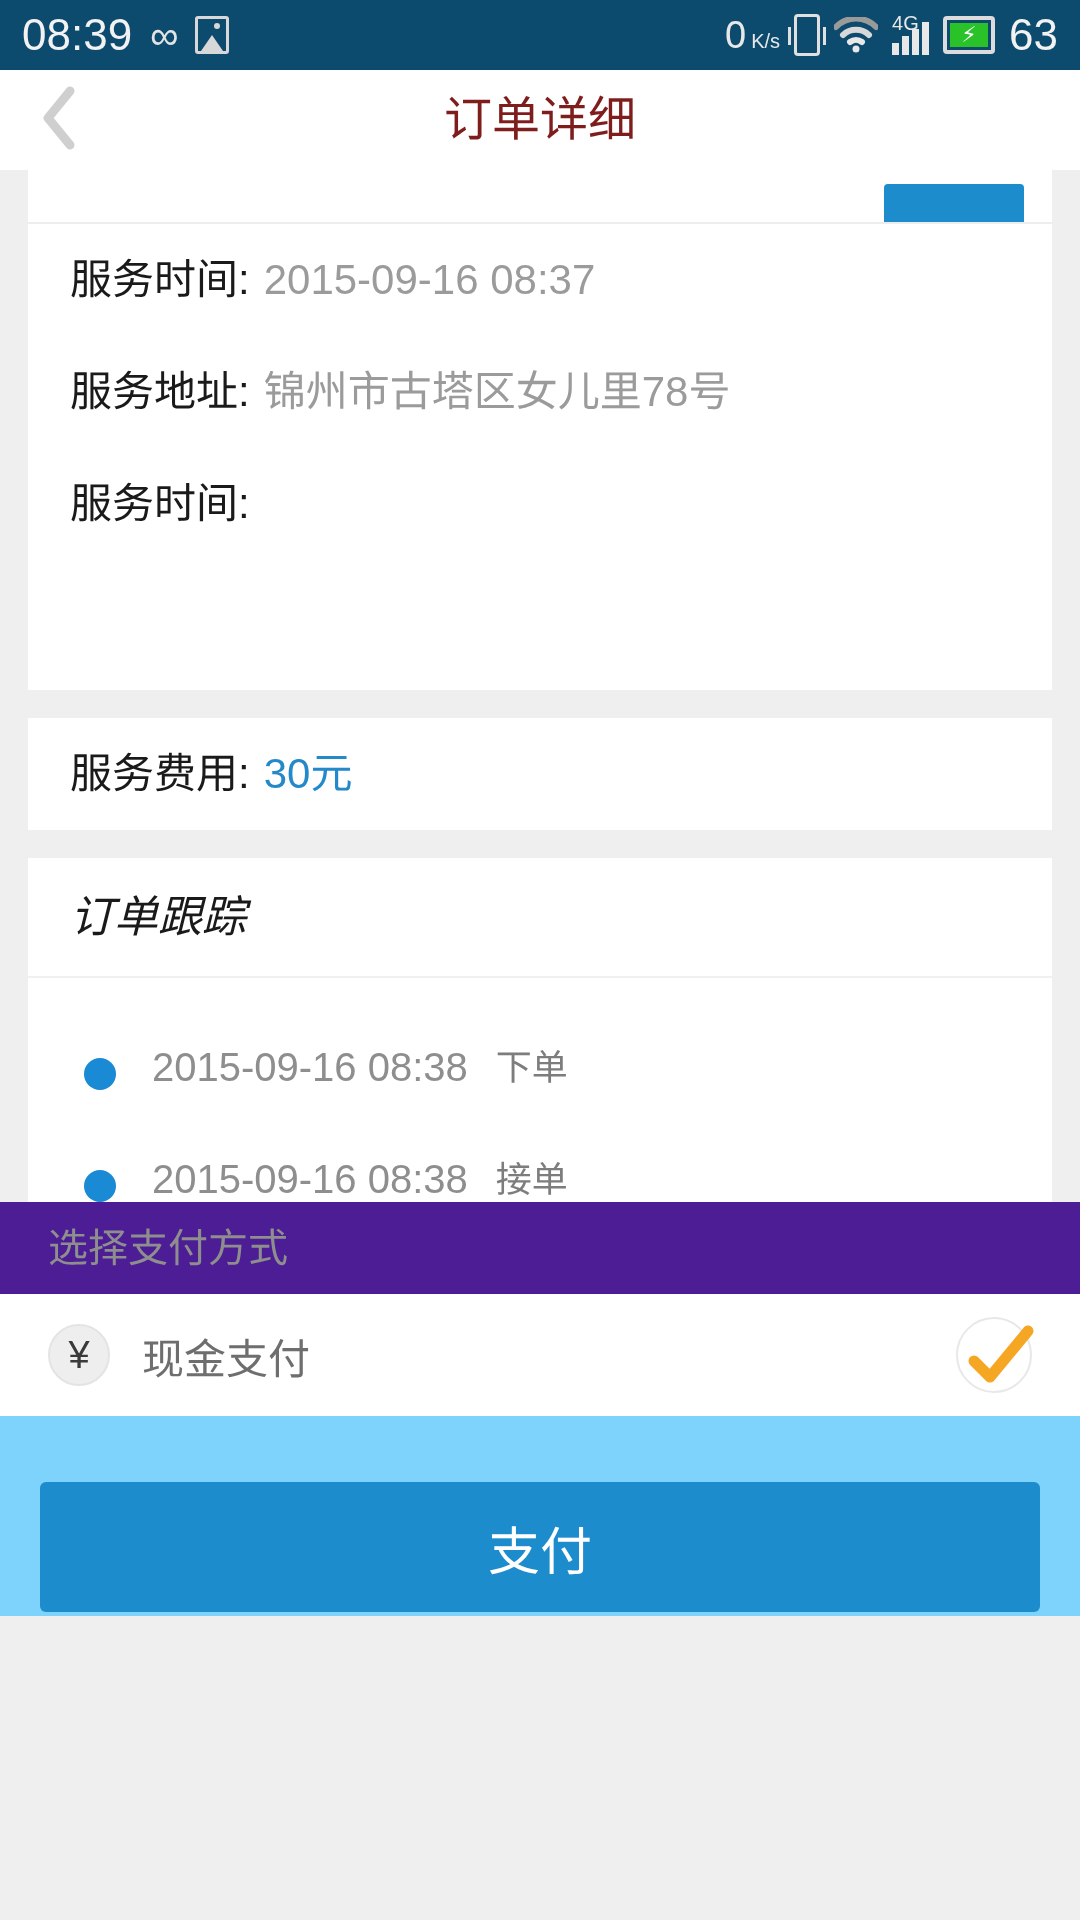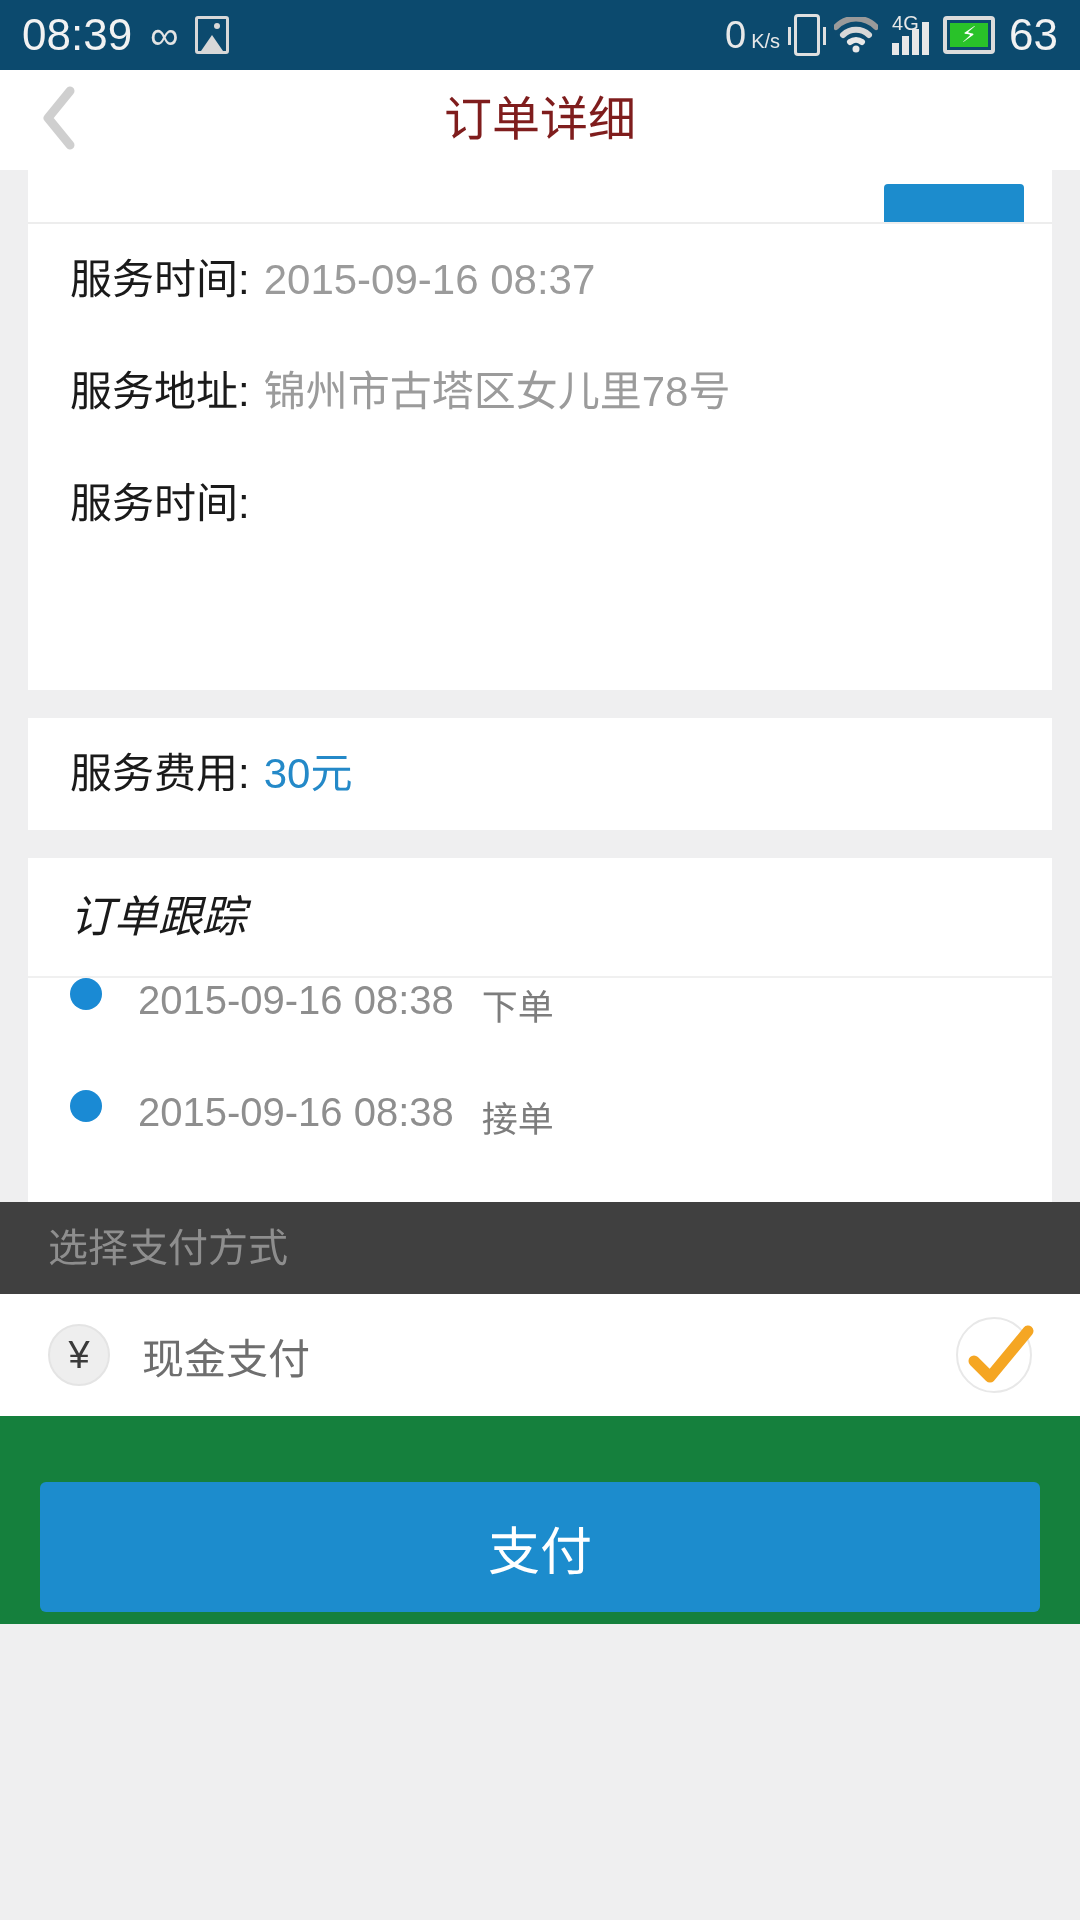--- a/index.html
+++ b/index.html
@@ -250,22 +250,22 @@
     height: 118px;
     line-height: 118px;
     font-size: 44px;
     color: #1a1a1a;
     border-bottom: 2px solid #f0f0f0;
     font-style: italic;
   }
 
   .track-row {
     display: flex;
-    align-items: flex-start;
-    padding: 0 42px;
+    align-items: flex-end;
+    padding: 0 56px;
     height: 112px;
   }
   .track-dot {
     width: 32px;
     height: 32px;
     border-radius: 50%;
     background: #1a8ad4;
     flex: 0 0 auto;
     margin-right: 36px;
   }
@@ -281,21 +281,21 @@
     white-space: nowrap;
   }
 
   
   .pay-hint {
     padding: 0 48px;
     height: 92px;
     line-height: 92px;
     font-size: 40px;
     color: #8e8e8e;
-    background: #404040;
+    background: #4c1d95;
   }
   .pay-row {
     background: #ffffff;
     height: 122px;
     display: flex;
     align-items: center;
     padding: 0 48px;
     box-sizing: border-box;
   }
   .pay-icon {
@@ -329,22 +329,22 @@
     flex: 0 0 auto;
   }
   .pay-check svg {
     position: absolute;
     left: -4px;
     top: -6px;
   }
 
   
   .footer {
-    background: #15803d;
-    padding: 66px 40px 12px 40px;
+    background: #7dd3fc;
+    padding: 66px 40px 4px 40px;
     box-sizing: border-box;
   }
   .pay-button {
     height: 130px;
     background: #1c8ccd;
     border-radius: 6px;
     display: flex;
     align-items: center;
     justify-content: center;
     font-size: 52px;

